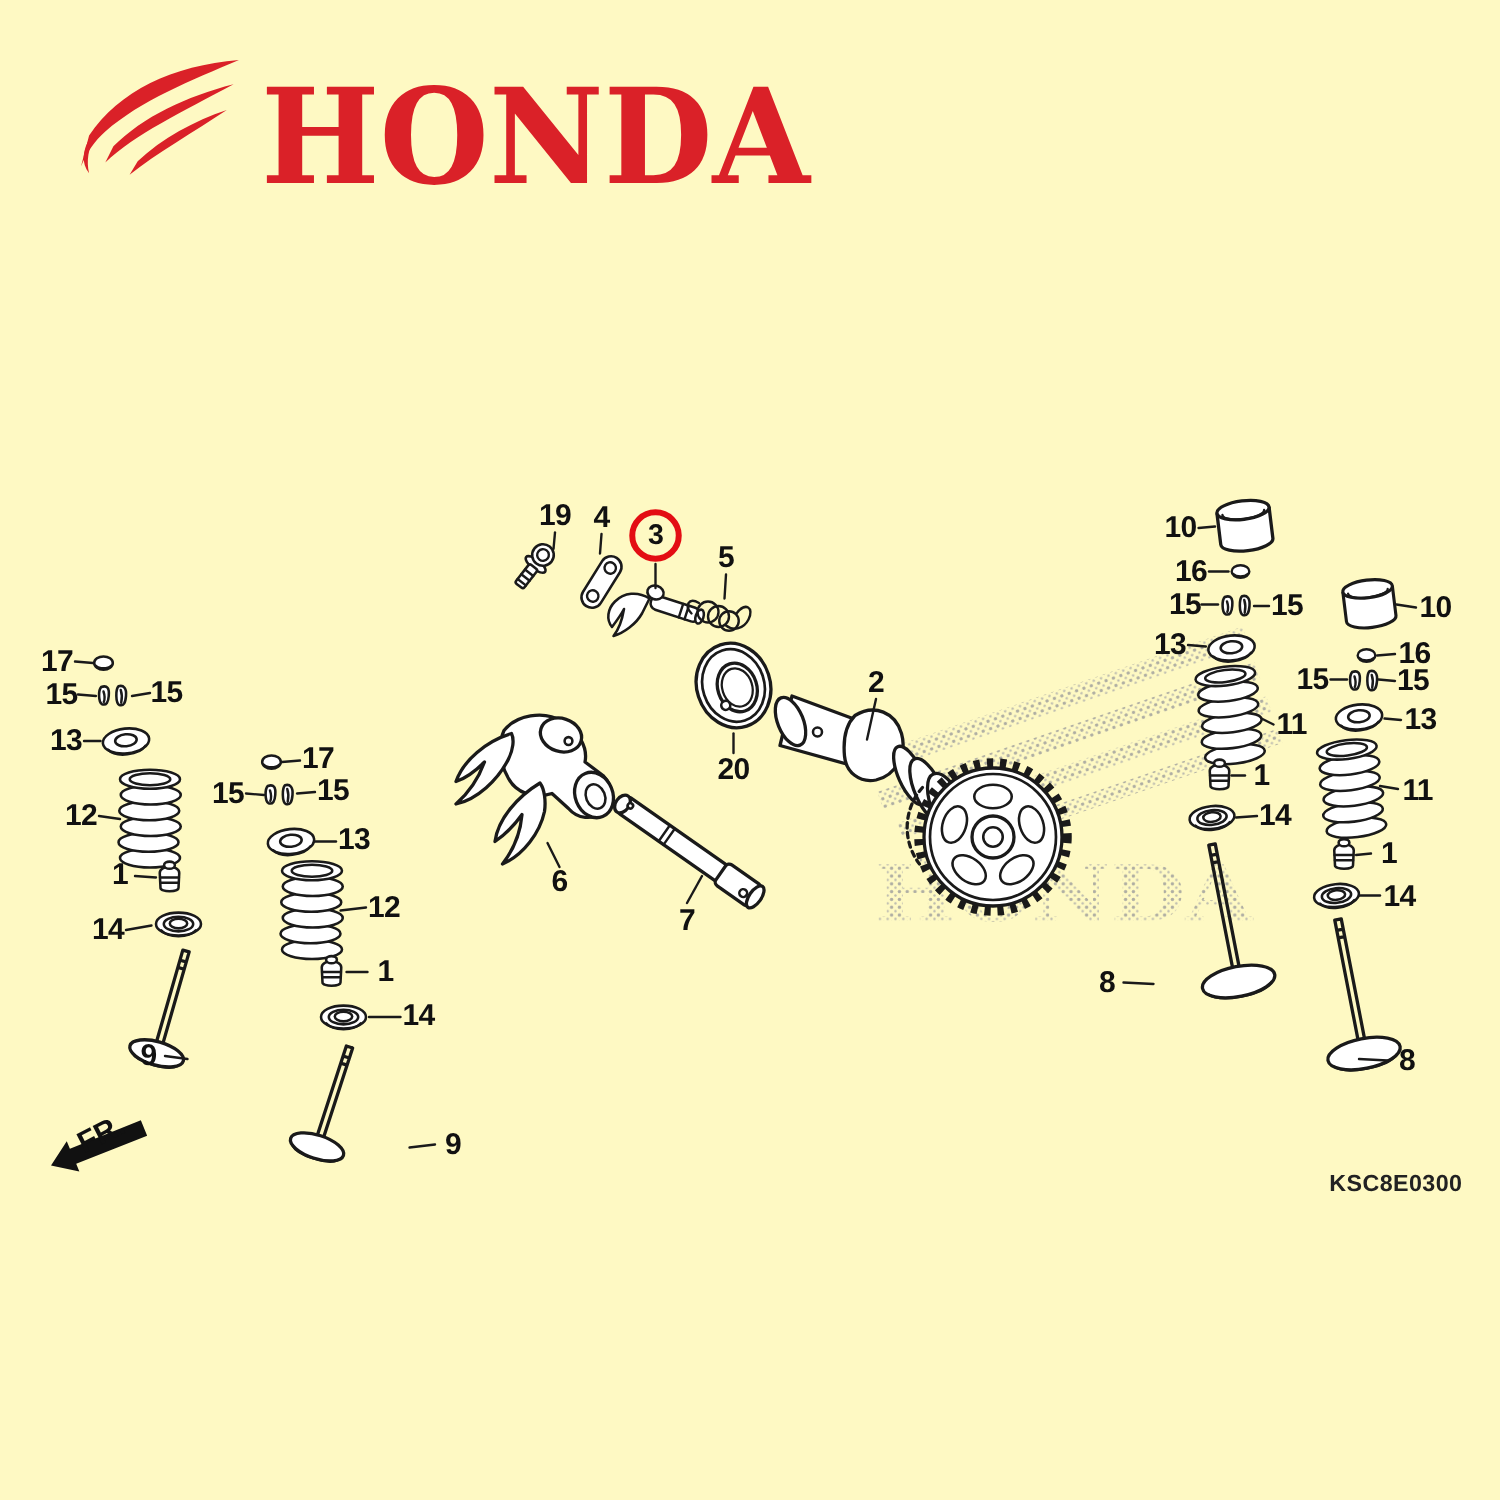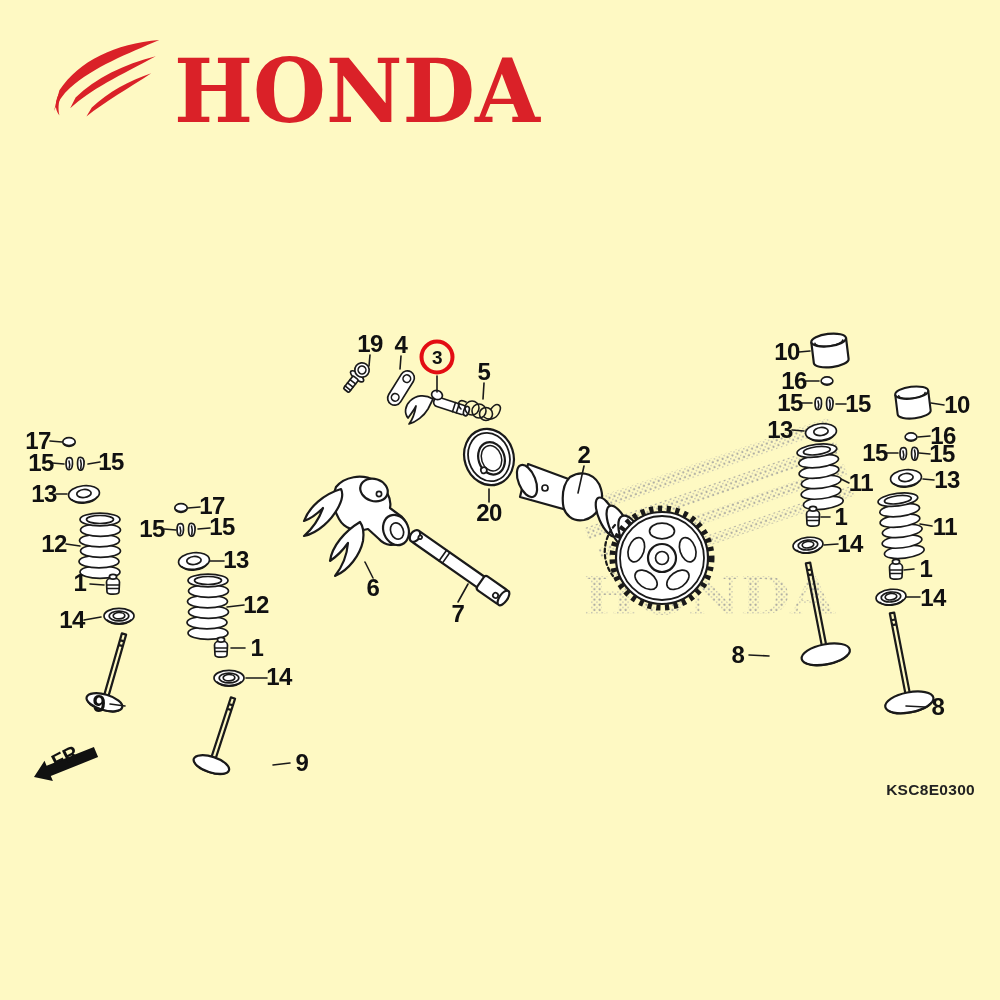--- a/index.html
+++ b/index.html
@@ -24,21 +24,21 @@
   
   .art{position:absolute;left:0;top:0;}
   .f{fill:#fff;stroke:var(--ink);stroke-width:2.2;stroke-linejoin:round;}
   .f1{fill:#fff;stroke:var(--ink);stroke-width:1.7;stroke-linejoin:round;}
   .n{fill:none;stroke:var(--ink);stroke-width:2.2;stroke-linecap:round;stroke-linejoin:round;}
   .n1{fill:none;stroke:var(--ink);stroke-width:1.6;stroke-linecap:round;}
   .leader{stroke:var(--ink);stroke-width:1.6;stroke-linecap:round;}
   
   .callout{
     position:absolute;transform:translate(-50%,-50%);
-    font-size:24px;font-weight:700;color:#111;line-height:1;white-space:nowrap;
+    font-size:20px;font-weight:700;color:#111;line-height:1;white-space:nowrap;
     letter-spacing:-0.5px;
   }
   .callout.circled{
     border:4px solid var(--accent-red);border-radius:50%;
     width:27px;height:27px;display:flex;align-items:center;justify-content:center;
     font-size:19px;background:transparent;
   }
   
   .diagram-code{
     position:absolute;right:25px;top:781px;

